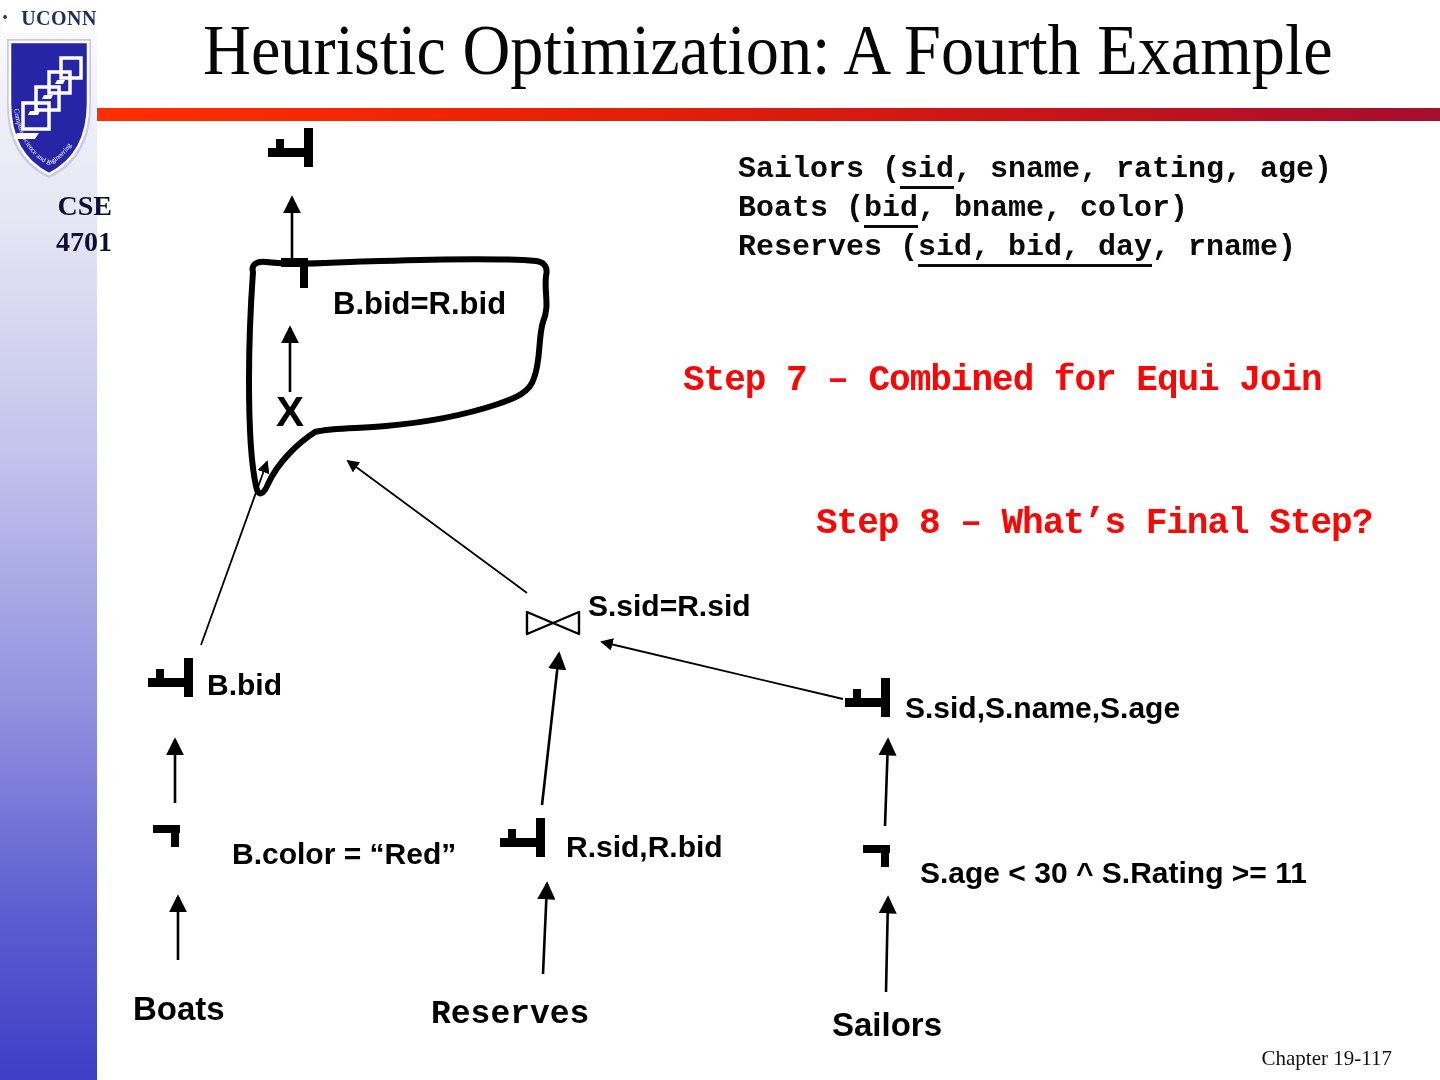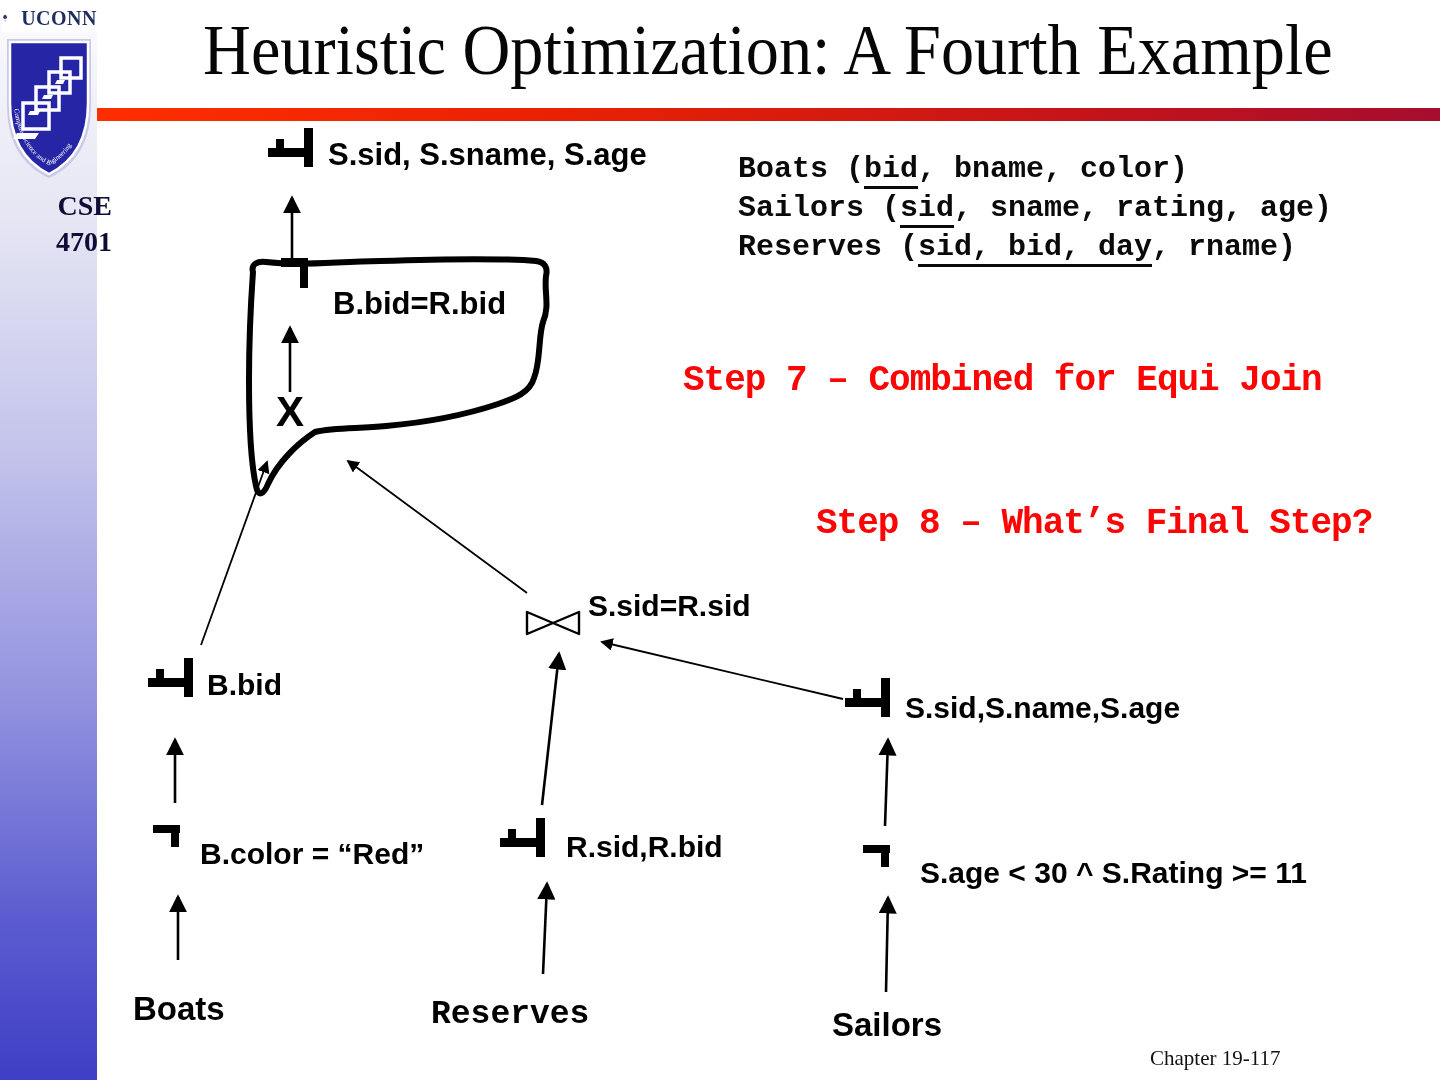--- a/index.html
+++ b/index.html
@@ -56,21 +56,21 @@
   
   .node{position:absolute;display:flex;align-items:flex-start;white-space:nowrap;}
   .lbl{font-weight:bold;font-size:30px;color:#000;}
   .lbl-root{font-size:31px;}
   .leaf{position:absolute;font-weight:bold;font-size:33px;color:#000;white-space:nowrap;}
   .cross{position:absolute;left:276px;top:388px;font-weight:bold;font-size:42px;color:#000;}
   .join-lbl{position:absolute;left:588px;top:589px;font-weight:bold;font-size:30px;color:#000;white-space:nowrap;}
   .pi-svg{flex:none;}
   .sig-svg{flex:none;}
   .footer{
-    position:absolute;left:1150px;top:1046px;width:242px;
+    position:absolute;left:1150px;top:1046px;width:242px;text-align:right;
     font-family:"Liberation Serif","DejaVu Serif",serif;font-size:21px;color:#111;
   }
   .overlay{position:absolute;left:0;top:0;pointer-events:none;}
 </style>
 </head>
 <body>
 
 <div class="sidebar">
   <div class="uconn-strip">
     <svg width="20" height="24" viewBox="0 0 20 24">
@@ -105,22 +105,22 @@
     <div>4701</div>
   </div>
 </div>
 
 <div class="title-wrap">
   <span class="title-text">Heuristic Optimization: A Fourth Example</span>
 </div>
 <div class="red-bar"></div>
 
 <div class="schema">
+  <div><span>Sailors (</span><span class="u">sid</span><span>, sname, rating, age)</span></div>
   <div><span>Boats (</span><span class="u">bid</span><span>, bname, color)</span></div>
-  <div><span>Sailors (</span><span class="u">sid</span><span>, sname, rating, age)</span></div>
   <div><span>Reserves (</span><span class="u">sid, bid, day</span><span>, rname)</span></div>
 </div>
 
 <div class="step step7">Step 7 – Combined for Equi Join</div>
 <div class="step step8">Step 8 – What’s Final Step?</div>
 
 <svg class="overlay" width="1440" height="1080" viewBox="0 0 1440 1080">
   <defs>
     <marker id="ah" viewBox="0 0 10 10" refX="8.5" refY="5" markerWidth="7" markerHeight="7" orient="auto-start-reverse">
       <path d="M0 0 L10 5 L0 10 Z" fill="#000"></path>
@@ -155,41 +155,40 @@
     <line x1="843" y1="699" x2="602" y2="642" marker-end="url(#ah)"></line>
   </g>
 </svg>
 
 <div class="node" style="left:268px;top:126px;gap:14px;">
   <svg class="pi-svg" width="46" height="40" viewBox="0 0 46 40" style="margin-top:2px">
     <rect x="0" y="20" width="38" height="9" fill="#000"></rect>
       <rect x="8" y="11" width="8" height="9" fill="#000"></rect>
       <rect x="36" y="0" width="9" height="39" fill="#000"></rect>
   </svg>
-  <span class="lbl lbl-root" style="margin-top:11px">S.sid, S.sname, S.age</span>
 </div>
 
 <div class="node" style="left:333px;top:286px;">
   <span class="lbl lbl-root">B.bid=R.bid</span>
 </div>
 
 <div class="cross">X</div>
 
 <div class="join-lbl">S.sid=R.sid</div>
 
 <div class="node" style="left:148px;top:656px;gap:13px;">
   <svg class="pi-svg" width="46" height="40" viewBox="0 0 46 40" style="margin-top:2px">
     <rect x="0" y="20" width="38" height="9" fill="#000"></rect>
       <rect x="8" y="11" width="8" height="9" fill="#000"></rect>
       <rect x="36" y="0" width="9" height="39" fill="#000"></rect>
   </svg>
   <span class="lbl" style="margin-top:12px">B.bid</span>
 </div>
 
-<div class="node" style="left:153px;top:822px;gap:20px;">
+<div class="node" style="left:153px;top:822px;gap:52px;">
   <svg class="sig-svg" width="27" height="24" viewBox="0 0 27 24" style="margin-top:3px">
     <rect x="0" y="0" width="27" height="8" fill="#000"></rect>
       <rect x="18" y="8" width="8" height="14" fill="#000"></rect>
   </svg>
   <span class="lbl" style="margin-top:15px">B.color = “Red”</span>
 </div>
 
 <div class="node" style="left:500px;top:816px;gap:20px;">
   <svg class="pi-svg" width="46" height="40" viewBox="0 0 46 40" style="margin-top:2px">
     <rect x="0" y="20" width="38" height="9" fill="#000"></rect>

